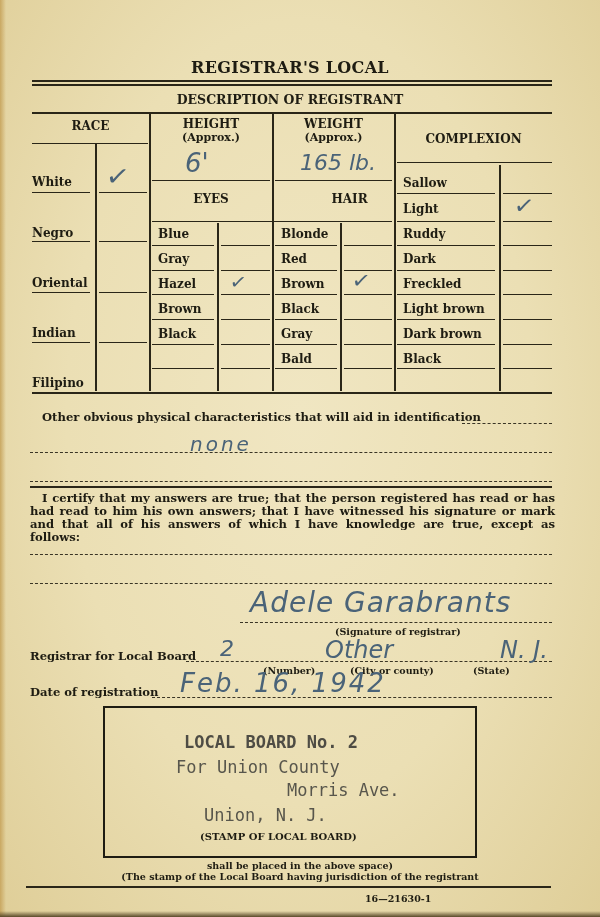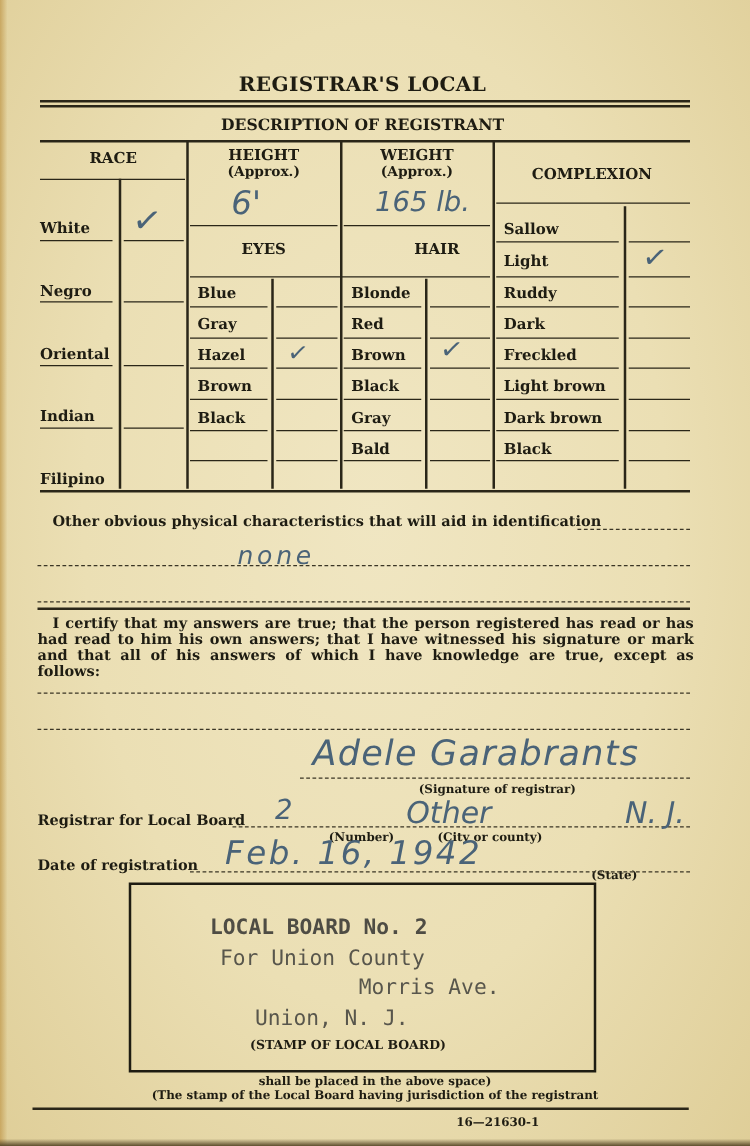--- a/index.html
+++ b/index.html
@@ -179,28 +179,28 @@
   <div class="dash" style="left:240px;top:622px;width:312px;"></div>
   <div class="abs small" style="left:335px;top:626px;">(Signature of registrar)</div>
 
   <div class="abs para" style="left:30px;top:650px;">Registrar for Local Board</div>
   <div class="dash" style="left:186px;top:661px;width:366px;"></div>
   <div class="abs hand" style="left:220px;top:636px;font-size:22px;">2</div>
   <div class="abs hand" style="left:325px;top:636px;font-size:24px;">Other</div>
   <div class="abs hand" style="left:500px;top:636px;font-size:24px;">N. J.</div>
   <div class="abs small" style="left:263px;top:665px;">(Number)</div>
   <div class="abs small" style="left:350px;top:665px;">(City or county)</div>
-  <div class="abs small" style="left:473px;top:665px;margin-top:30px;">(State)</div>
+  <div class="abs small" style="left:473px;top:665px;">(State)</div>
 
   <div class="abs para" style="left:30px;top:686px;">Date of registration</div>
   <div class="dash" style="left:152px;top:697px;width:400px;"></div>
   <div class="abs hand" style="left:180px;top:668px;font-size:26px;letter-spacing:2px;">Feb. 16, 1942</div>
 
   <div class="stamp-box"></div>
-  <div class="abs stamp-text" style="left:168px;top:732px;font-weight:bold;color:#4e4c44;">LOCAL BOARD No. 2</div>
+  <div class="abs stamp-text" style="left:184px;top:732px;font-weight:bold;color:#4e4c44;">LOCAL BOARD No. 2</div>
   <div class="abs stamp-text" style="left:176px;top:757px;">For Union County</div>
   <div class="abs stamp-text" style="left:287px;top:780px;">Morris Ave.</div>
   <div class="abs stamp-text" style="left:204px;top:805px;">Union, N. J.</div>
   <div class="abs small" style="left:200px;top:831px;font-size:10px;">(STAMP OF LOCAL BOARD)</div>
 
   <div class="abs small" style="left:80px;width:440px;top:860px;text-align:center;line-height:11px;">
     <div>shall be placed in the above space)</div>
     <div>(The stamp of the Local Board having jurisdiction of the registrant</div>
   </div>
   <div class="hline" style="left:26px;top:886px;width:525px;"></div>

